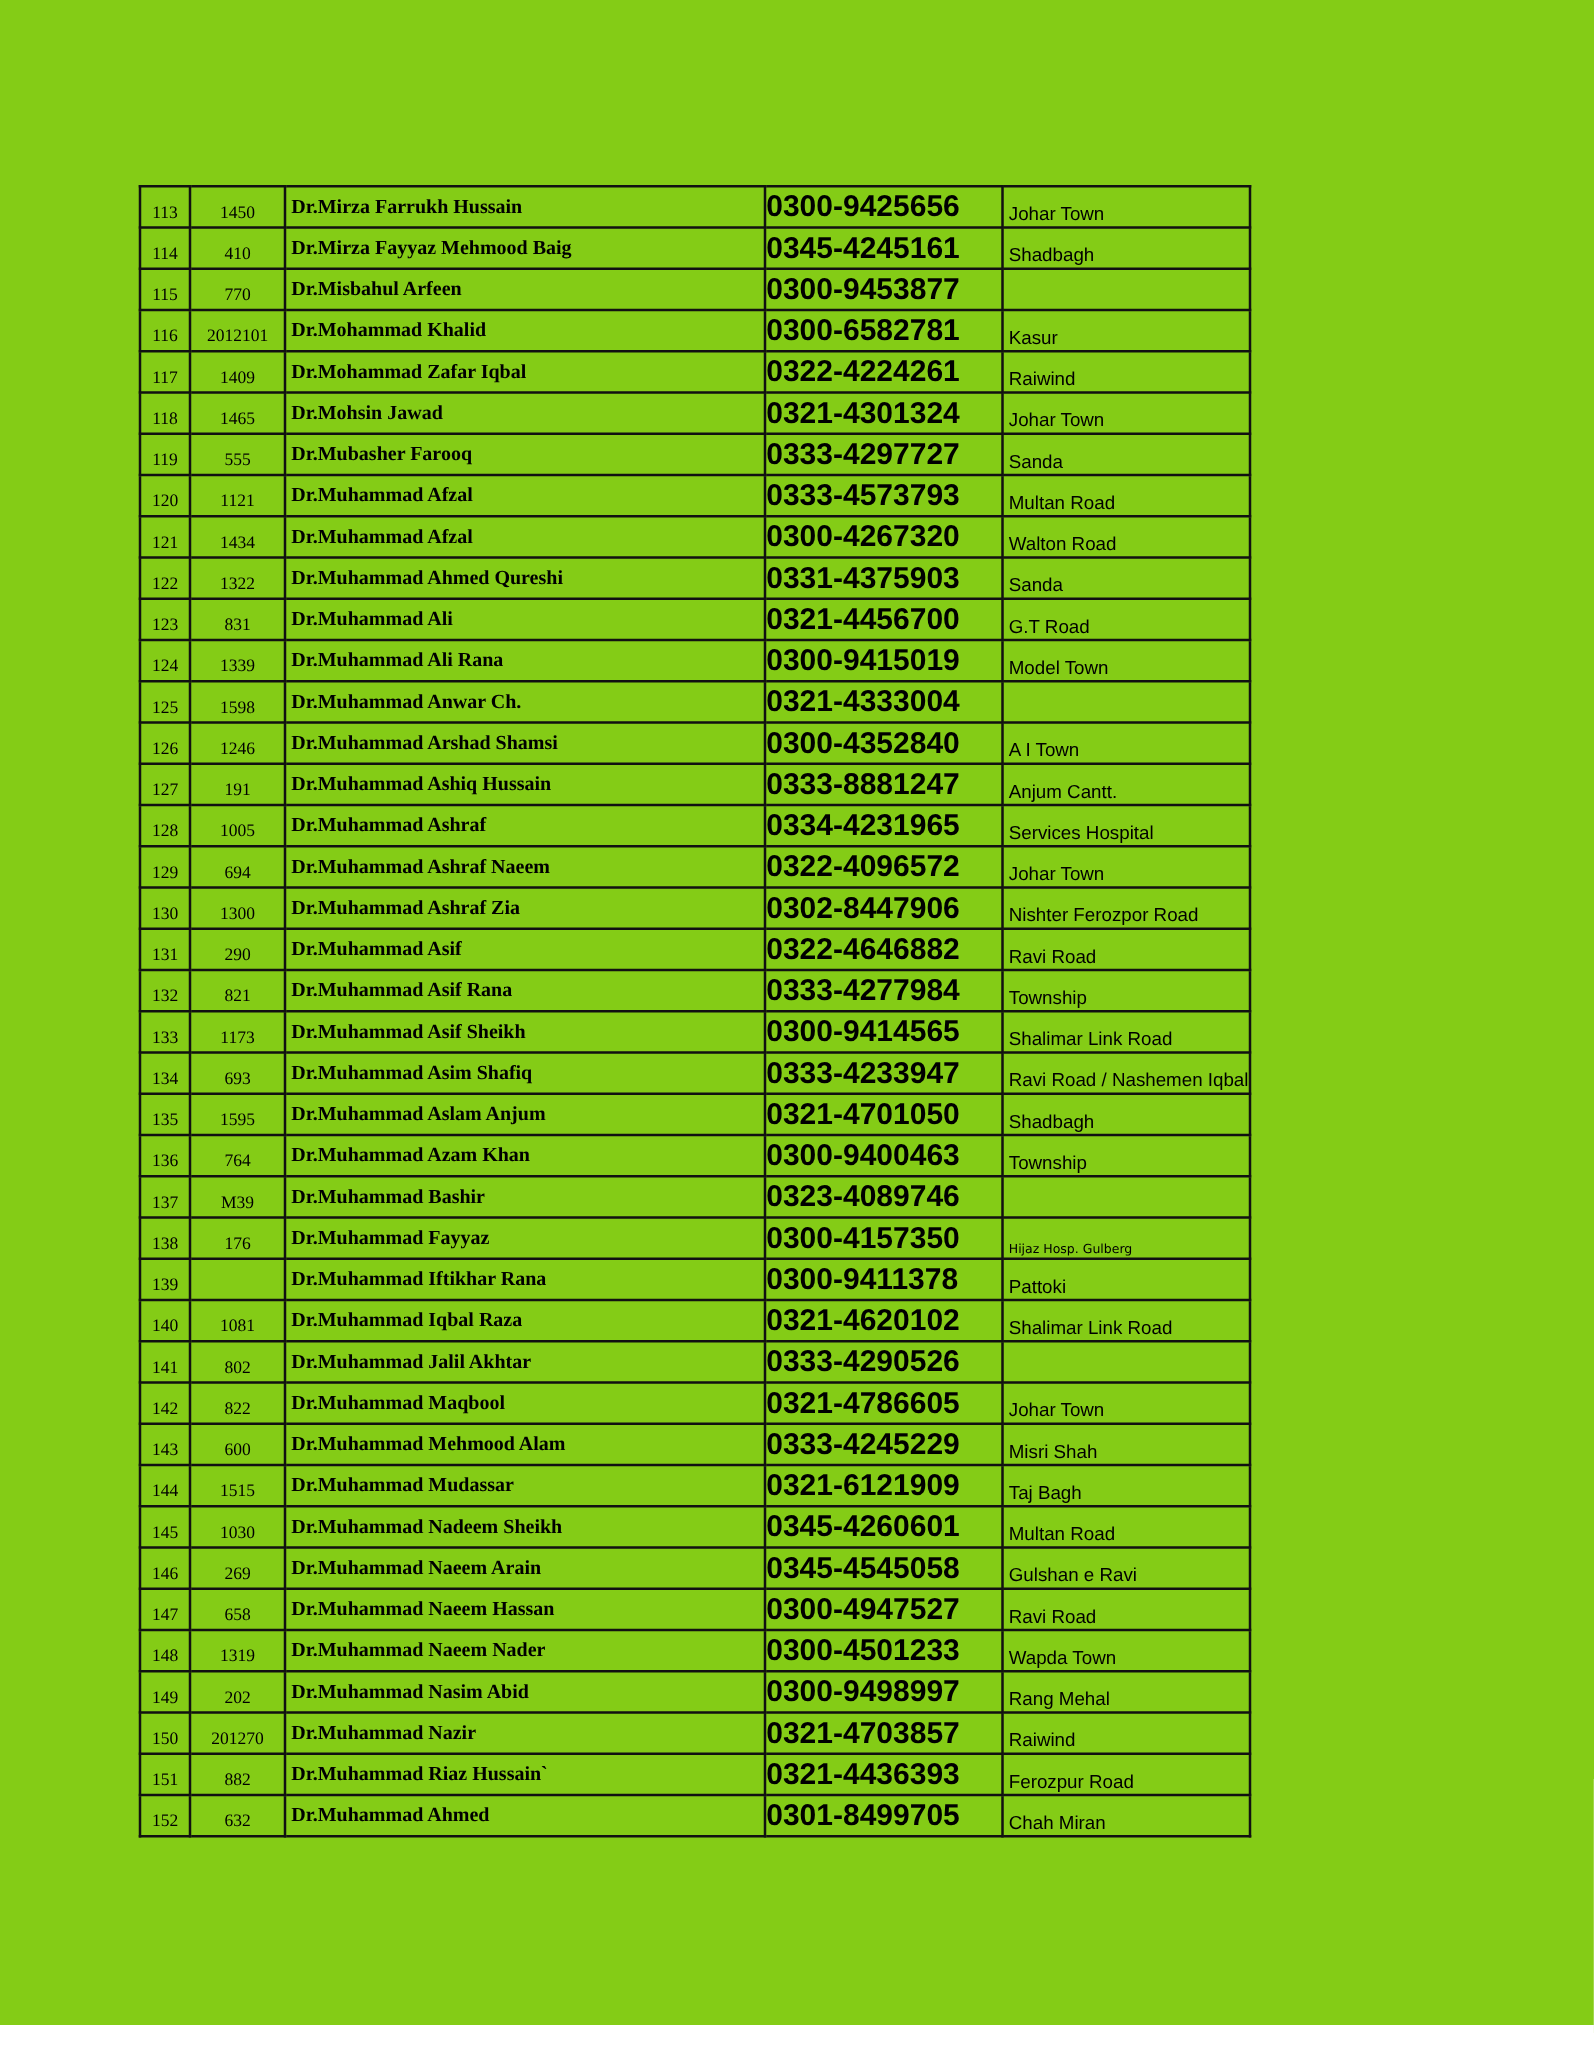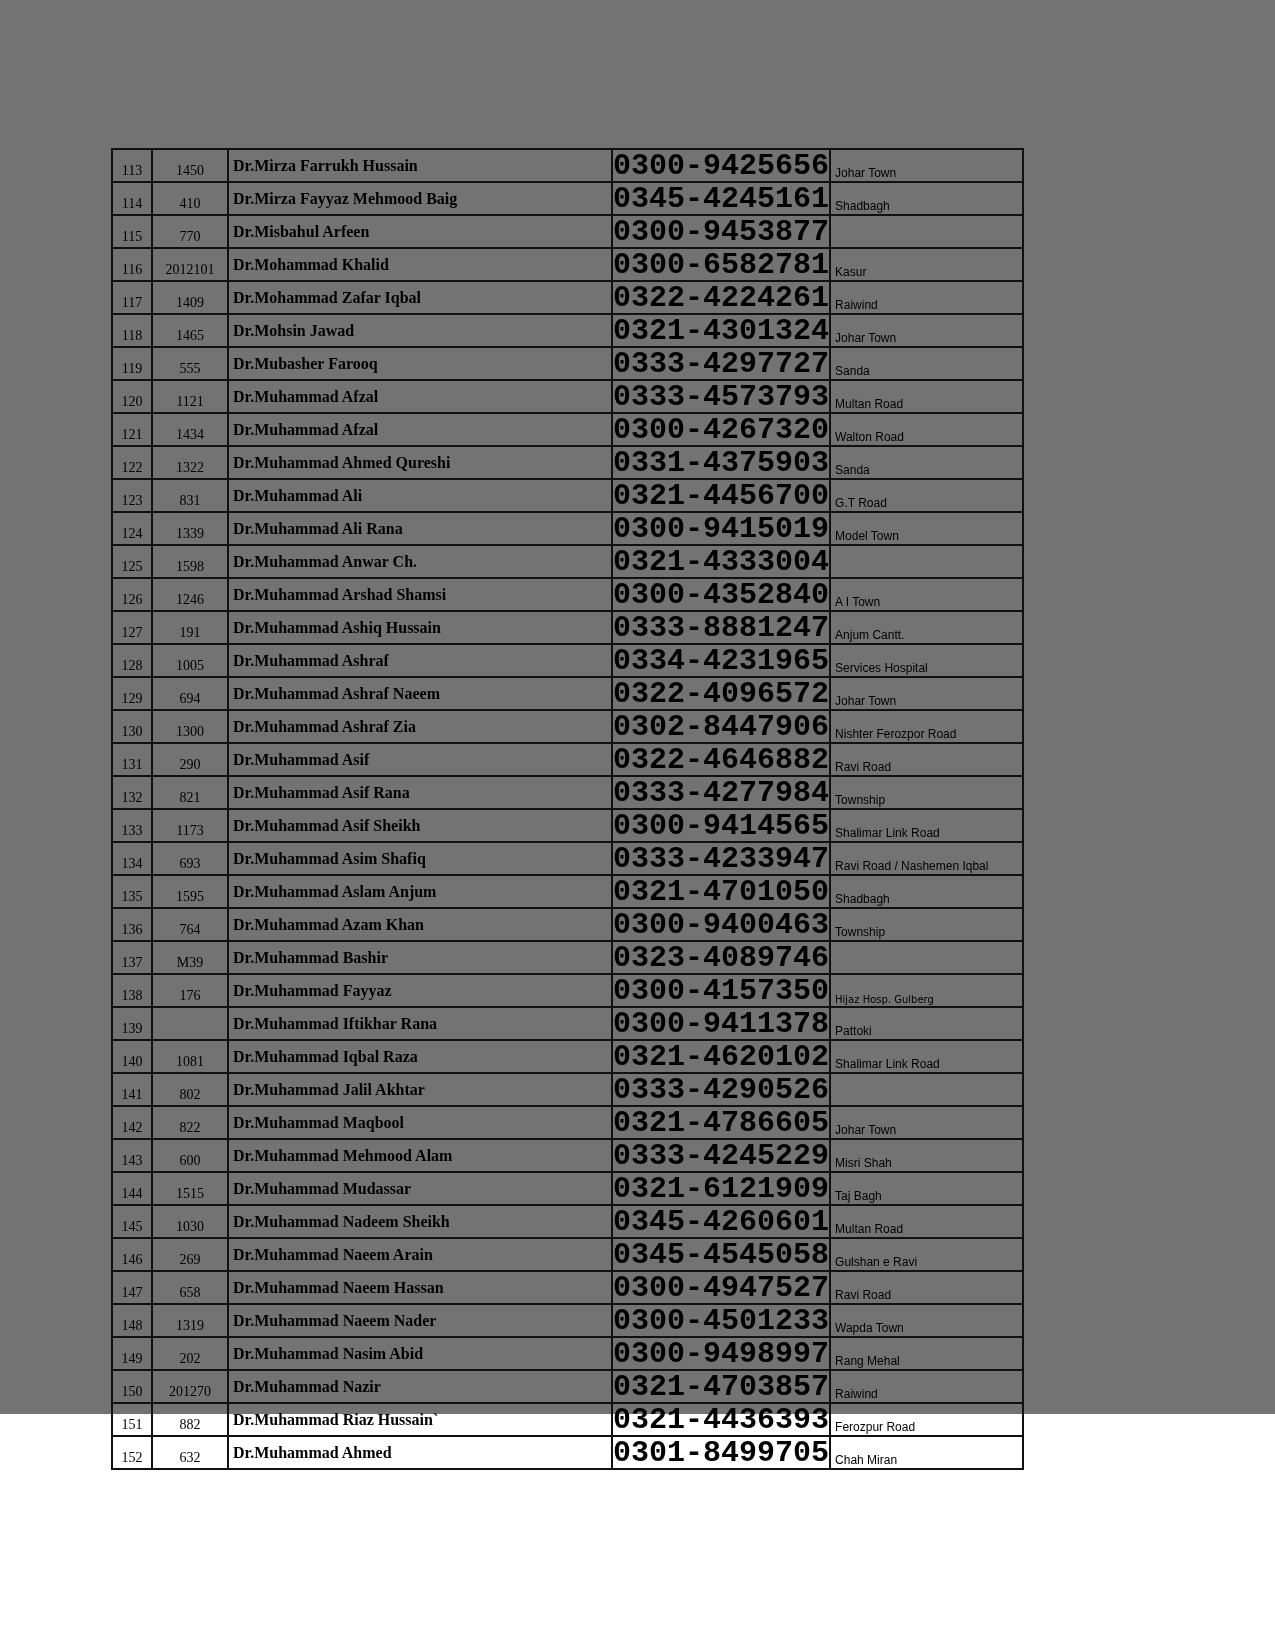--- a/index.html
+++ b/index.html
@@ -1,17 +1,17 @@
 <!DOCTYPE html>
 <html><head>
   <meta charset="utf-8">
   <style>
     html, body { margin: 0; padding: 0; background: #ffffff; }
     body { width: 1275px; height: 1650px; position: relative; overflow: hidden; }
-    .page { position: absolute; left: 0; top: 0; width: 1275px; height: 1414px; background: #737373; }
+    .page { position: absolute; left: 0; top: 0; width: 1275px; height: 1620px; background: #84cc16; }
     table.dir {
       position: absolute; left: 111px; top: 148px;
       border-collapse: collapse;
       table-layout: fixed;
     }
     table.dir td {
       border: 2px solid #111;
       height: 29px;
       padding: 0;
       overflow: visible;
@@ -32,30 +32,30 @@
     }
     td.name {
       font-family: "Liberation Serif", "DejaVu Serif", serif;
       font-weight: bold;
       font-size: 16px;
       padding-left: 4px !important;
       vertical-align: middle !important;
       line-height: 26px;
     }
     td.phone {
-      font-family: Liberation Mono, monospace;
+      font-family: Liberation Sans, sans-serif;
       font-weight: bold;
-      font-size: 30px;
+      font-size: 24px;
       text-align: left;
       vertical-align: middle !important;
       line-height: 26px;
     }
     td.area {
       font-family: "Liberation Sans", "DejaVu Sans", sans-serif;
-      font-size: 12px;
+      font-size: 15px;
       padding-left: 4px !important;
       padding-bottom: 1px !important;
     }
     td.area .txt { position: relative; }
     td.area.alt { font-family: "DejaVu Sans", sans-serif; font-size: 10px; }
   </style>
 </head>
 <body>
 
 <div class="page">

